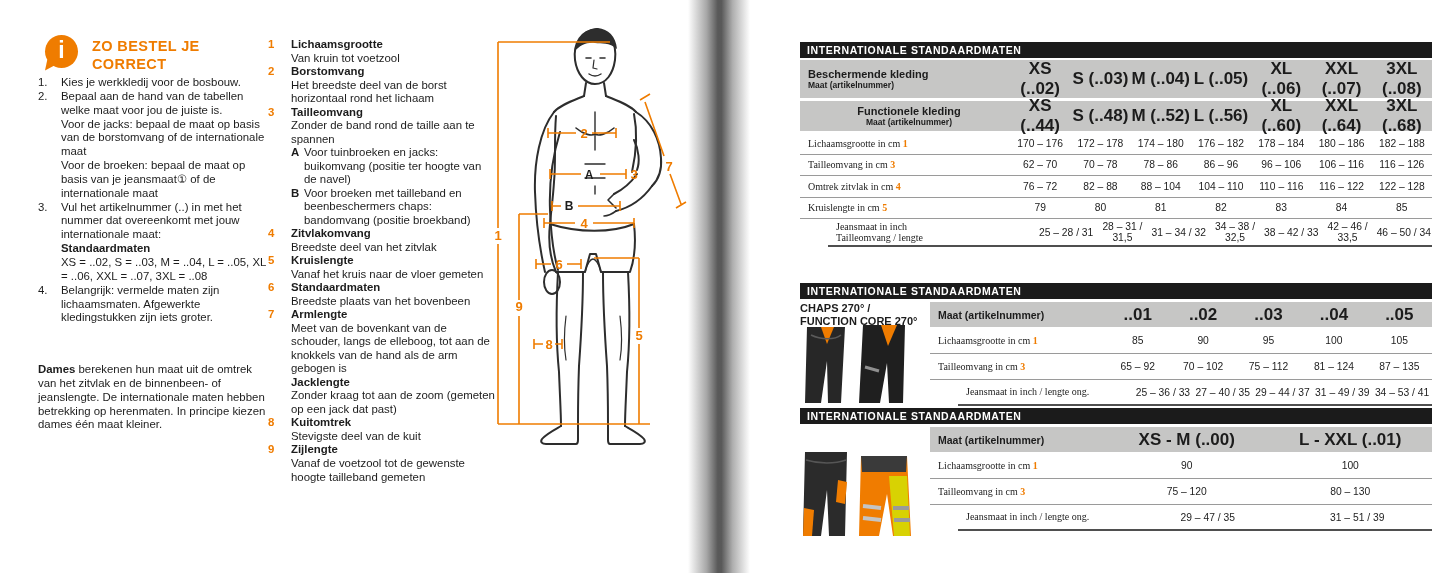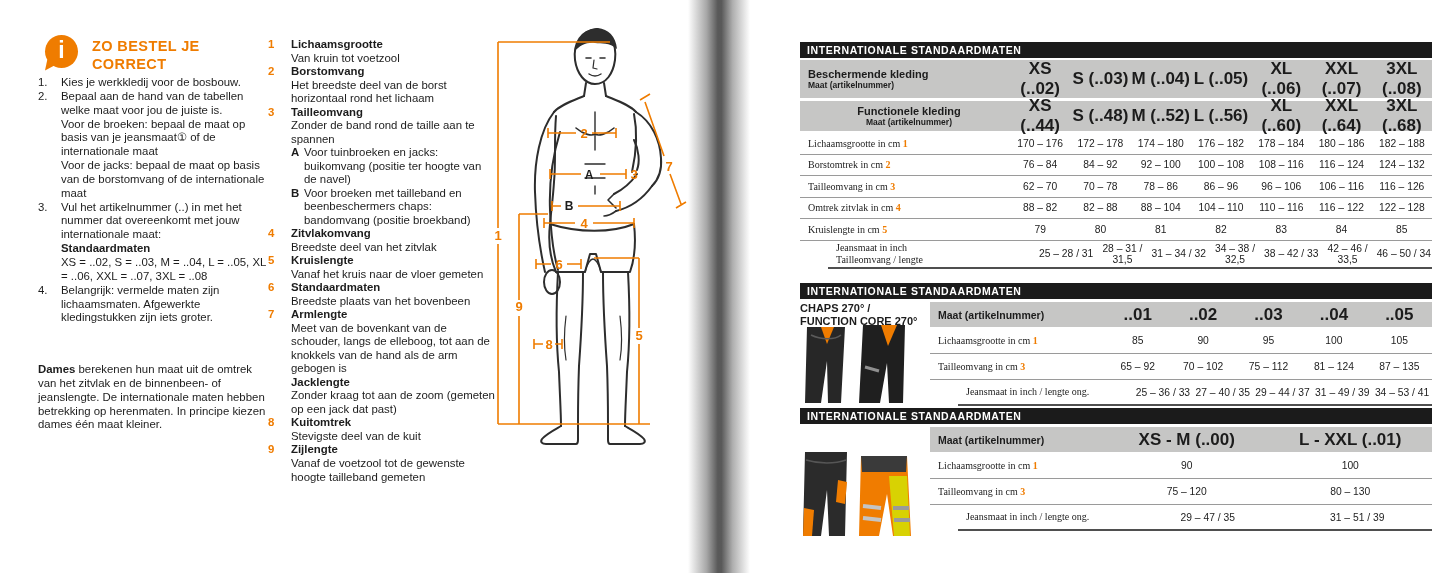--- a/index.html
+++ b/index.html
@@ -74,22 +74,22 @@
       <div class="step">
         <div class="snum">1.</div>
         <div class="sbody">
           <div>Kies je werkkledij voor de bosbouw.</div>
         </div>
       </div>
       <div class="step">
         <div class="snum">2.</div>
         <div class="sbody">
           <div>Bepaal aan de hand van de tabellen welke maat voor jou de juiste is.</div>
+          <div>Voor de jacks: bepaal de maat op basis van de borstomvang of de internationale maat</div>
           <div>Voor de broeken: bepaal de maat op basis van je jeansmaat① of de internationale maat</div>
-          <div>Voor de jacks: bepaal de maat op basis van de borstomvang of de internationale maat</div>
         </div>
       </div>
       <div class="step">
         <div class="snum">3.</div>
         <div class="sbody">
           <div>Vul het artikelnummer (..) in met het nummer dat overeenkomt met jouw internationale maat:</div>
           <div class="pbold">Standaardmaten</div>
           <div>XS = ..02, S = ..03, M = ..04, L = ..05, XL = ..06, XXL = ..07, 3XL = ..08</div>
         </div>
       </div>
@@ -280,47 +280,35 @@
           <div class="vcell">170 – 176</div>
           <div class="vcell">172 – 178</div>
           <div class="vcell">174 – 180</div>
           <div class="vcell">176 – 182</div>
           <div class="vcell">178 – 184</div>
           <div class="vcell">180 – 186</div>
           <div class="vcell">182 – 188</div>
         </div>
         <div class="drow">
           <div class="lcell" style="width: 210px;">
-            <div class="rlabel">Borstomtrek in cm<span class="rnum">&nbsp;2</span></div>
-          </div>
-          <div class="vcell">76 – 84</div>
-          <div class="vcell">84 – 92</div>
-          <div class="vcell">92 – 100</div>
-          <div class="vcell">100 – 108</div>
-          <div class="vcell">108 – 116</div>
-          <div class="vcell">116 – 124</div>
-          <div class="vcell">124 – 132</div>
-        </div>
-        <div class="drow">
-          <div class="lcell" style="width: 210px;">
             <div class="rlabel">Tailleomvang in cm<span class="rnum">&nbsp;3</span></div>
           </div>
           <div class="vcell">62 – 70</div>
           <div class="vcell">70 – 78</div>
           <div class="vcell">78 – 86</div>
           <div class="vcell">86 – 96</div>
           <div class="vcell">96 – 106</div>
           <div class="vcell">106 – 116</div>
           <div class="vcell">116 – 126</div>
         </div>
         <div class="drow">
           <div class="lcell" style="width: 210px;">
             <div class="rlabel">Omtrek zitvlak in cm<span class="rnum">&nbsp;4</span></div>
           </div>
-          <div class="vcell">88 – 82</div>
+          <div class="vcell">76 – 72</div>
           <div class="vcell">82 – 88</div>
           <div class="vcell">88 – 104</div>
           <div class="vcell">104 – 110</div>
           <div class="vcell">110 – 116</div>
           <div class="vcell">116 – 122</div>
           <div class="vcell">122 – 128</div>
         </div>
         <div class="drow">
           <div class="lcell" style="width: 210px;">
             <div class="rlabel">Kruislengte in cm<span class="rnum">&nbsp;5</span></div>

